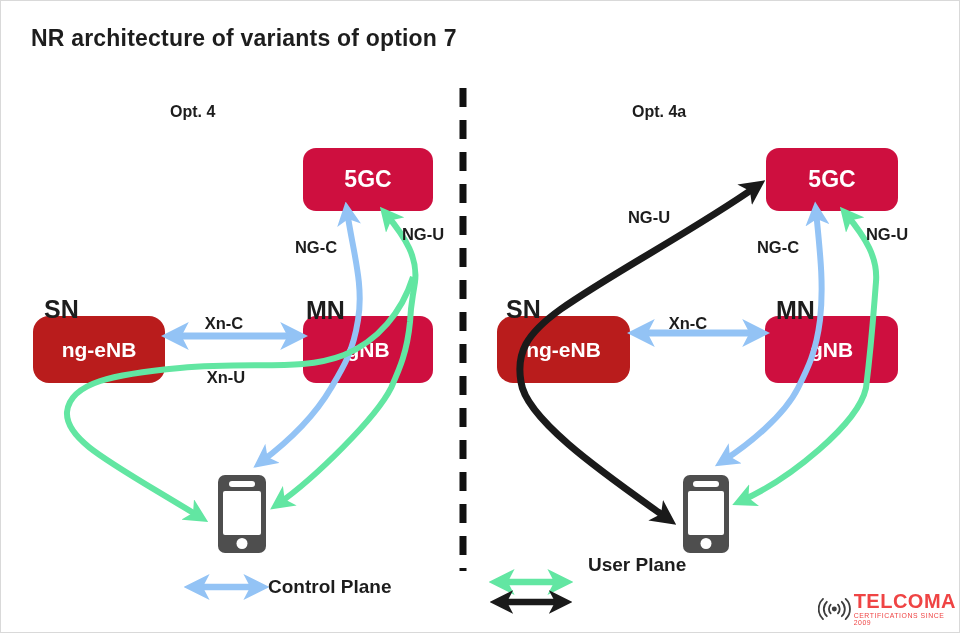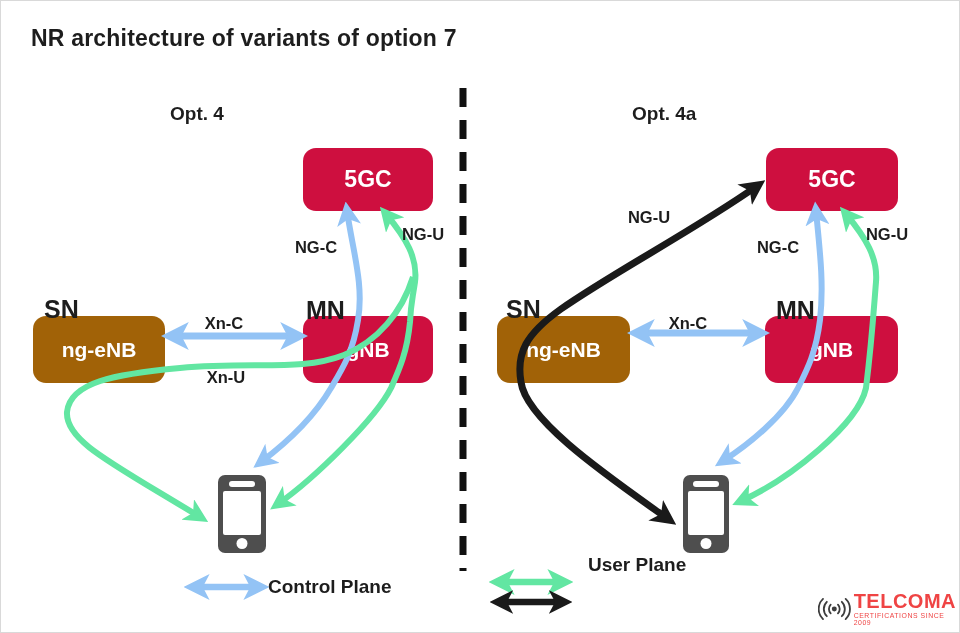--- a/index.html
+++ b/index.html
@@ -3,32 +3,32 @@
 <meta charset="utf-8">
 <style>
   html,body{margin:0;padding:0;}
   body{
     width:960px;height:633px;position:relative;background:#ffffff;
     font-family:"Liberation Sans",sans-serif;color:#1d1d1d;overflow:hidden;
   }
   .frame{position:absolute;inset:0;border:1px solid #d9d9d9;z-index:0;}
   .lbl{position:absolute;white-space:nowrap;color:#1d1d1d;z-index:3;}
   .title{left:31px;top:25px;font-size:23px;font-weight:600;letter-spacing:.2px;}
-  .panel-label{font-size:19px;font-weight:600;text-align:center;}
+  .panel-label{font-size:16px;font-weight:600;text-align:center;}
   .tag{font-size:25px;font-weight:600;}
   .link-label{font-size:16.5px;font-weight:600;transform:translateX(-50%);}
   .legend-label{font-size:19px;font-weight:600;}
   .box{
     position:absolute;border-radius:13px;color:#fff;z-index:1;
     display:flex;align-items:center;justify-content:center;font-weight:600;
   }
   .box-core{width:130px;height:63px;font-size:23px;}
   .box-node{height:67px;font-size:21px;}
   .crimson{background:#ce0f3f;}
-  .orange{background:#a16207;}
+  .orange{background:#b91c1c;border-radius:16px;}
   .phone{position:absolute;width:48px;height:78px;background:#4e4e4e;border-radius:7px;z-index:1;}
   .phone .speaker{position:absolute;top:6px;left:50%;transform:translateX(-50%);width:26px;height:6px;border-radius:3px;background:#fff;}
   .phone .screen{position:absolute;top:16px;left:5px;right:5px;height:44px;background:#fff;border-radius:2px;}
   .phone .home{position:absolute;bottom:4px;left:50%;transform:translateX(-50%);width:11px;height:11px;border-radius:50%;background:#fff;}
   svg.arrows{position:absolute;inset:0;z-index:2;pointer-events:none;}
   .logo{position:absolute;left:818px;top:591px;display:flex;align-items:center;gap:3px;color:#ef4444;z-index:3;}
   .logo .word{display:flex;flex-direction:column;line-height:1;}
   .logo .brand{font-size:20px;font-weight:700;letter-spacing:.5px;}
   .logo .tagline{font-size:6.9px;font-weight:500;letter-spacing:.55px;margin-top:2px;}
 </style>

